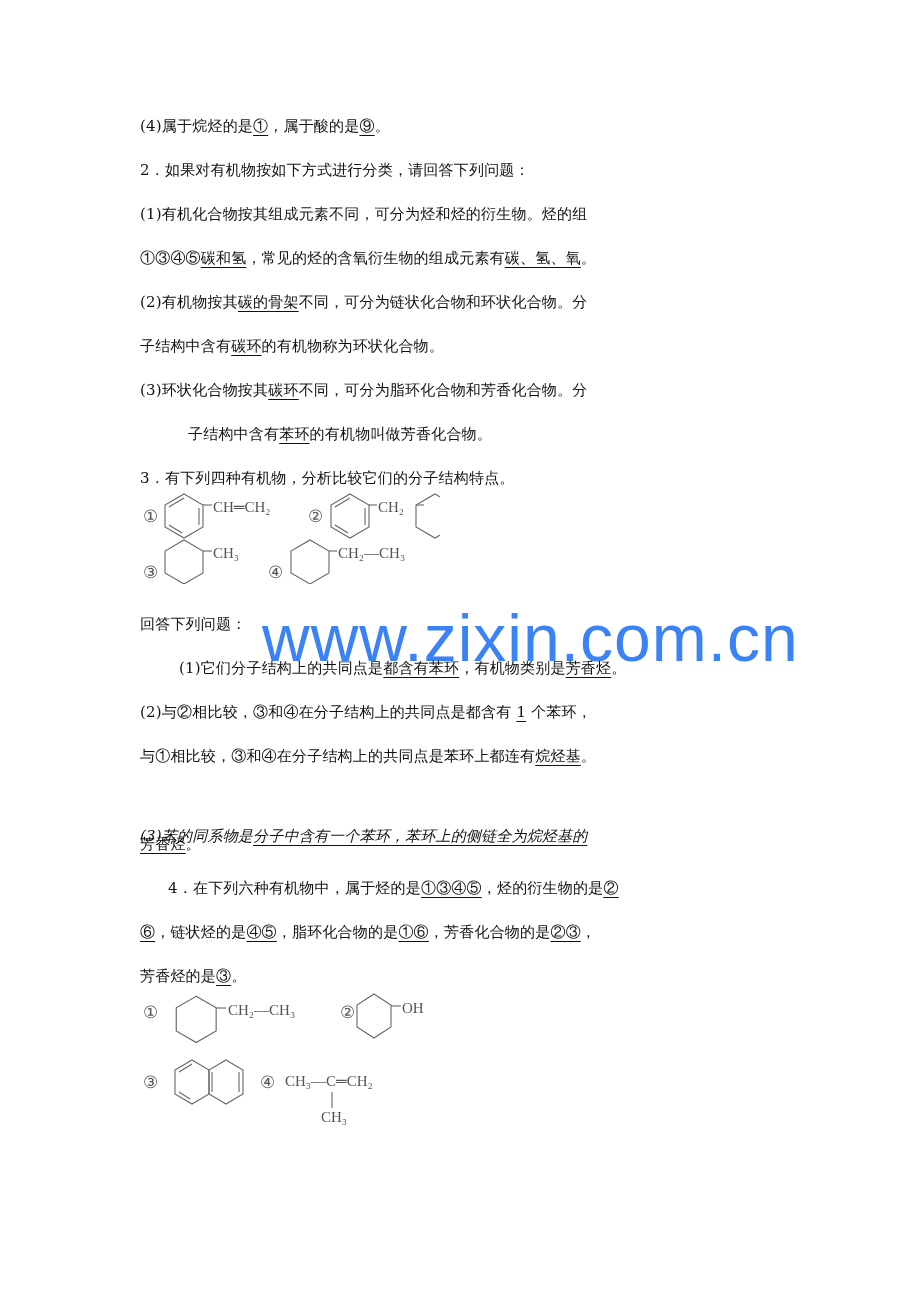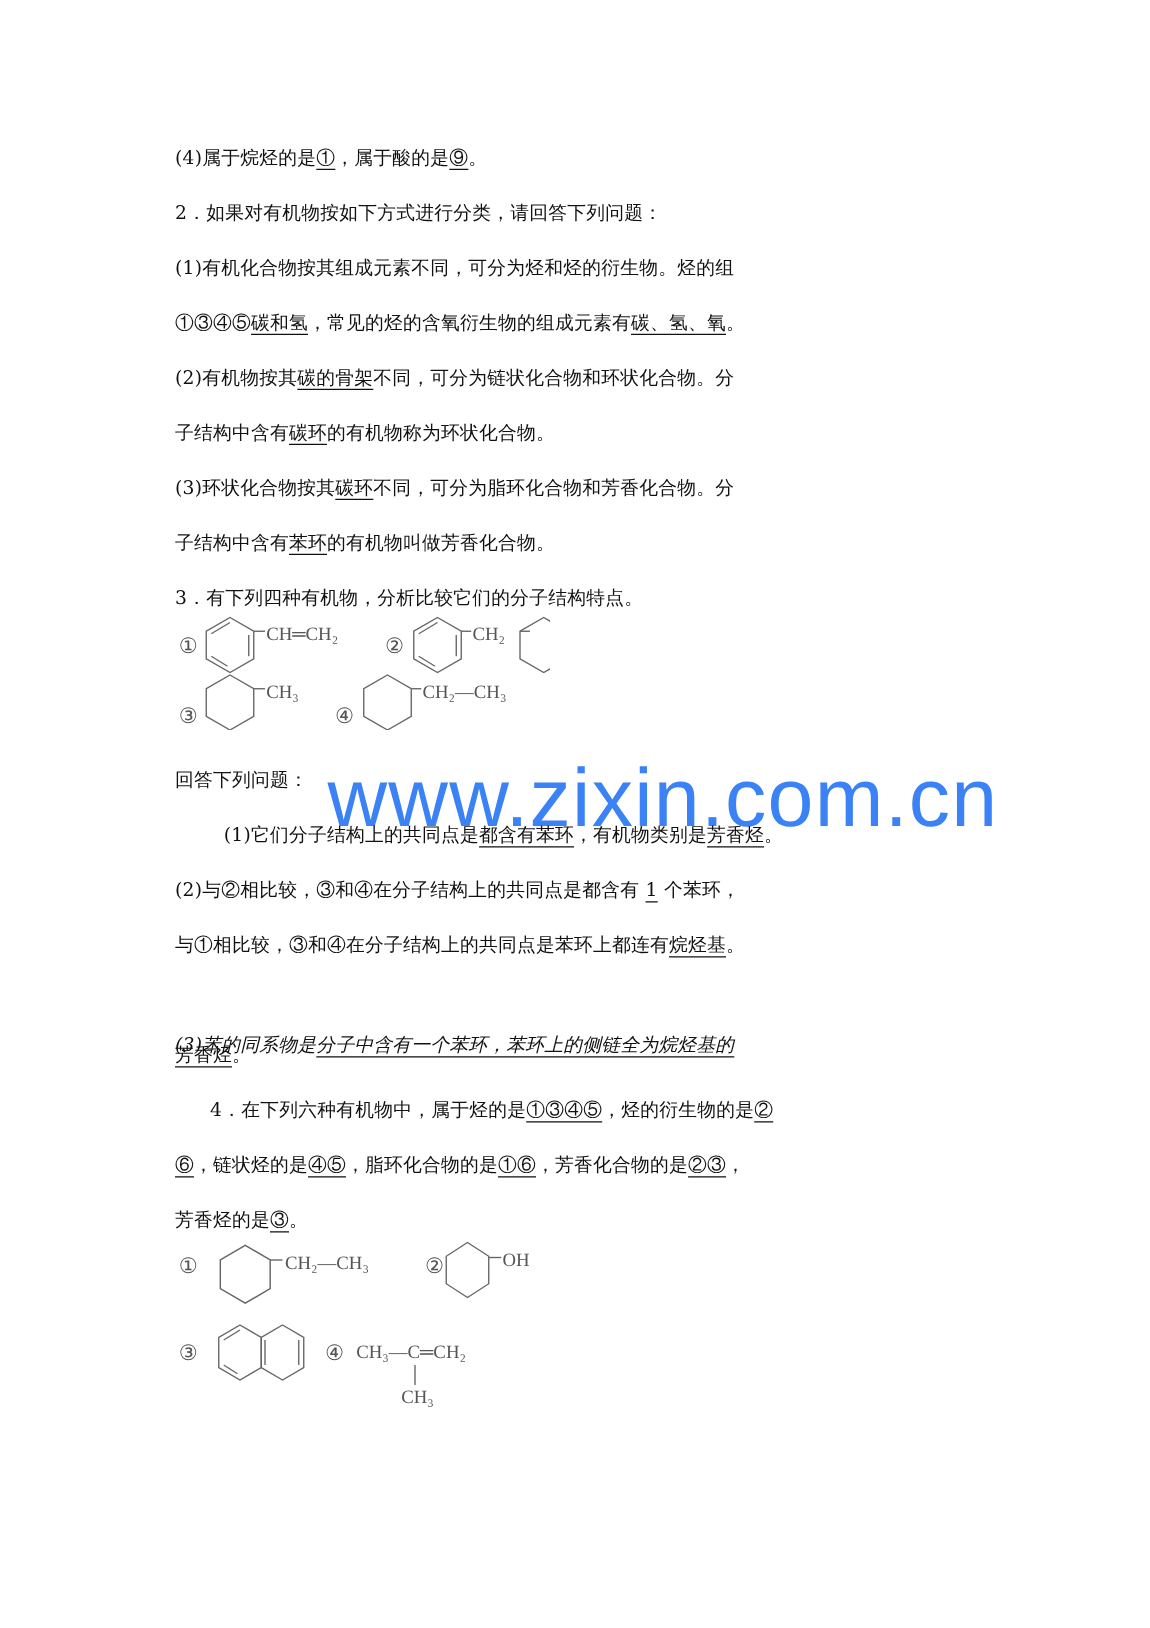--- a/index.html
+++ b/index.html
@@ -19,21 +19,21 @@
 <div class="watermark">www.zixin.com.cn</div>
 
 <div class="content" id="text-root">
     <div class="line" style="top: 114px;"><span>(4)属于烷烃的是</span><span class="u">①</span><span>，属于酸的是</span><span class="u">⑨</span><span>。</span></div>
     <div class="line" style="top: 158px;"><span>2．如果对有机物按如下方式进行分类，请回答下列问题：</span></div>
     <div class="line" style="top: 202px;"><span>(1)有机化合物按其组成元素不同，可分为烃和烃的衍生物。烃的组</span></div>
     <div class="line" style="top: 246px;"><span>①③④⑤</span><span class="u">碳和氢</span><span>，常见的烃的含氧衍生物的组成元素有</span><span class="u">碳、氢、氧</span><span>。</span></div>
     <div class="line" style="top: 290px;"><span>(2)有机物按其</span><span class="u">碳的骨架</span><span>不同，可分为链状化合物和环状化合物。分</span></div>
     <div class="line" style="top: 334px;"><span>子结构中含有</span><span class="u">碳环</span><span>的有机物称为环状化合物。</span></div>
     <div class="line" style="top: 378px;"><span>(3)环状化合物按其</span><span class="u">碳环</span><span>不同，可分为脂环化合物和芳香化合物。分</span></div>
-    <div class="line" style="top: 422px;"><span>子结构中含有</span><span class="u">苯环</span><span>的有机物叫做芳香化合物。</span></div>
+    <div class="line" style="top: 422px; margin-left: 48px;"><span>子结构中含有</span><span class="u">苯环</span><span>的有机物叫做芳香化合物。</span></div>
     <div class="line" style="top: 466px;"><span>3．有下列四种有机物，分析比较它们的分子结构特点。</span></div>
     <div class="line" style="top: 612px;"><span>回答下列问题：</span></div>
     <div class="line" style="top: 656px; margin-left: 39px;"><span>(1)它们分子结构上的共同点是</span><span class="u">都含有苯环</span><span>，有机物类别是</span><span class="u">芳香烃</span><span>。</span></div>
     <div class="line" style="top: 700px;"><span>(2)与②相比较，③和④在分子结构上的共同点是都含有 </span><span class="u">1</span><span> 个苯环，</span></div>
     <div class="line" style="top: 744px;"><span>与①相比较，③和④在分子结构上的共同点是苯环上都连有</span><span class="u">烷烃基</span><span>。</span></div>
     <div class="line" style="top: 824px; font-style: italic;"><span>(3)苯的同系物是</span><span class="u">分子中含有一个苯环，苯环上的侧链全为烷烃基的</span></div>
     <div class="line" style="top: 832px;"><span class="u">芳香烃</span><span>。</span></div>
     <div class="line" style="top: 876px; margin-left: 28px;"><span>4．在下列六种有机物中，属于烃的是</span><span class="u">①③④⑤</span><span>，烃的衍生物的是</span><span class="u">②</span></div>
     <div class="line" style="top: 920px;"><span class="u">⑥</span><span>，链状烃的是</span><span class="u">④⑤</span><span>，脂环化合物的是</span><span class="u">①⑥</span><span>，芳香化合物的是</span><span class="u">②③</span><span>，</span></div>
     <div class="line" style="top: 964px;"><span>芳香烃的是</span><span class="u">③</span><span>。</span></div>

